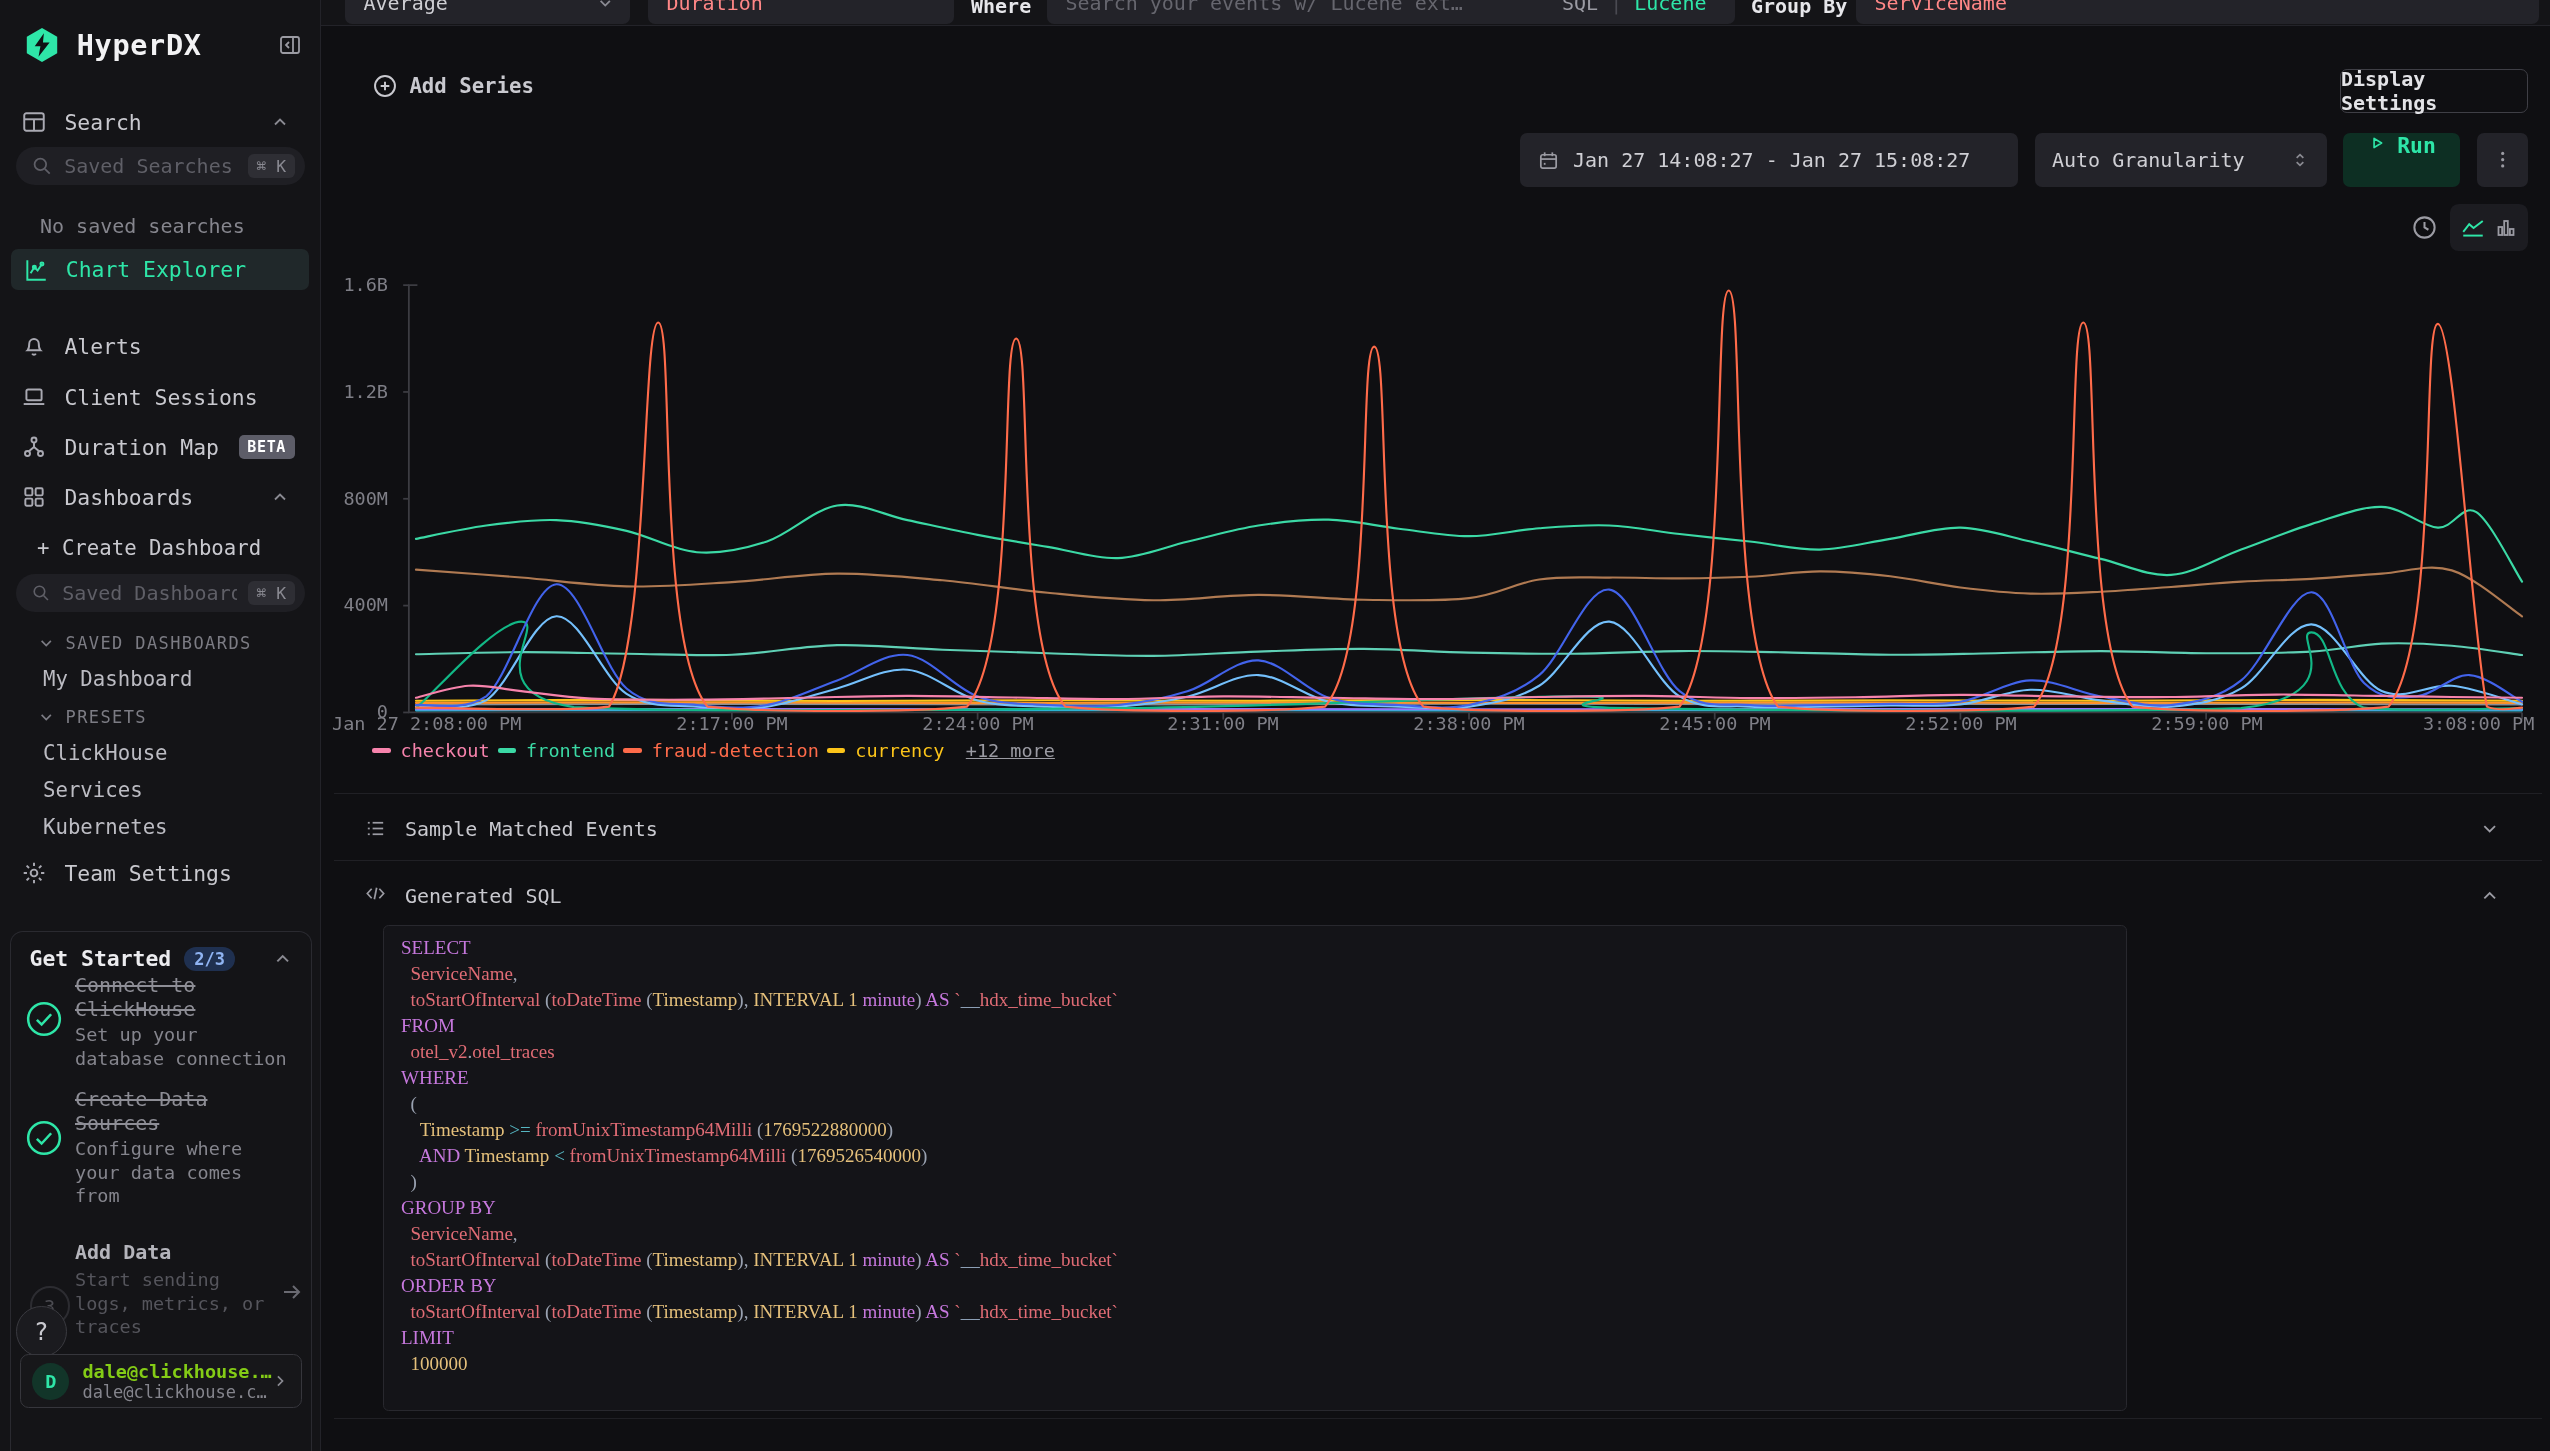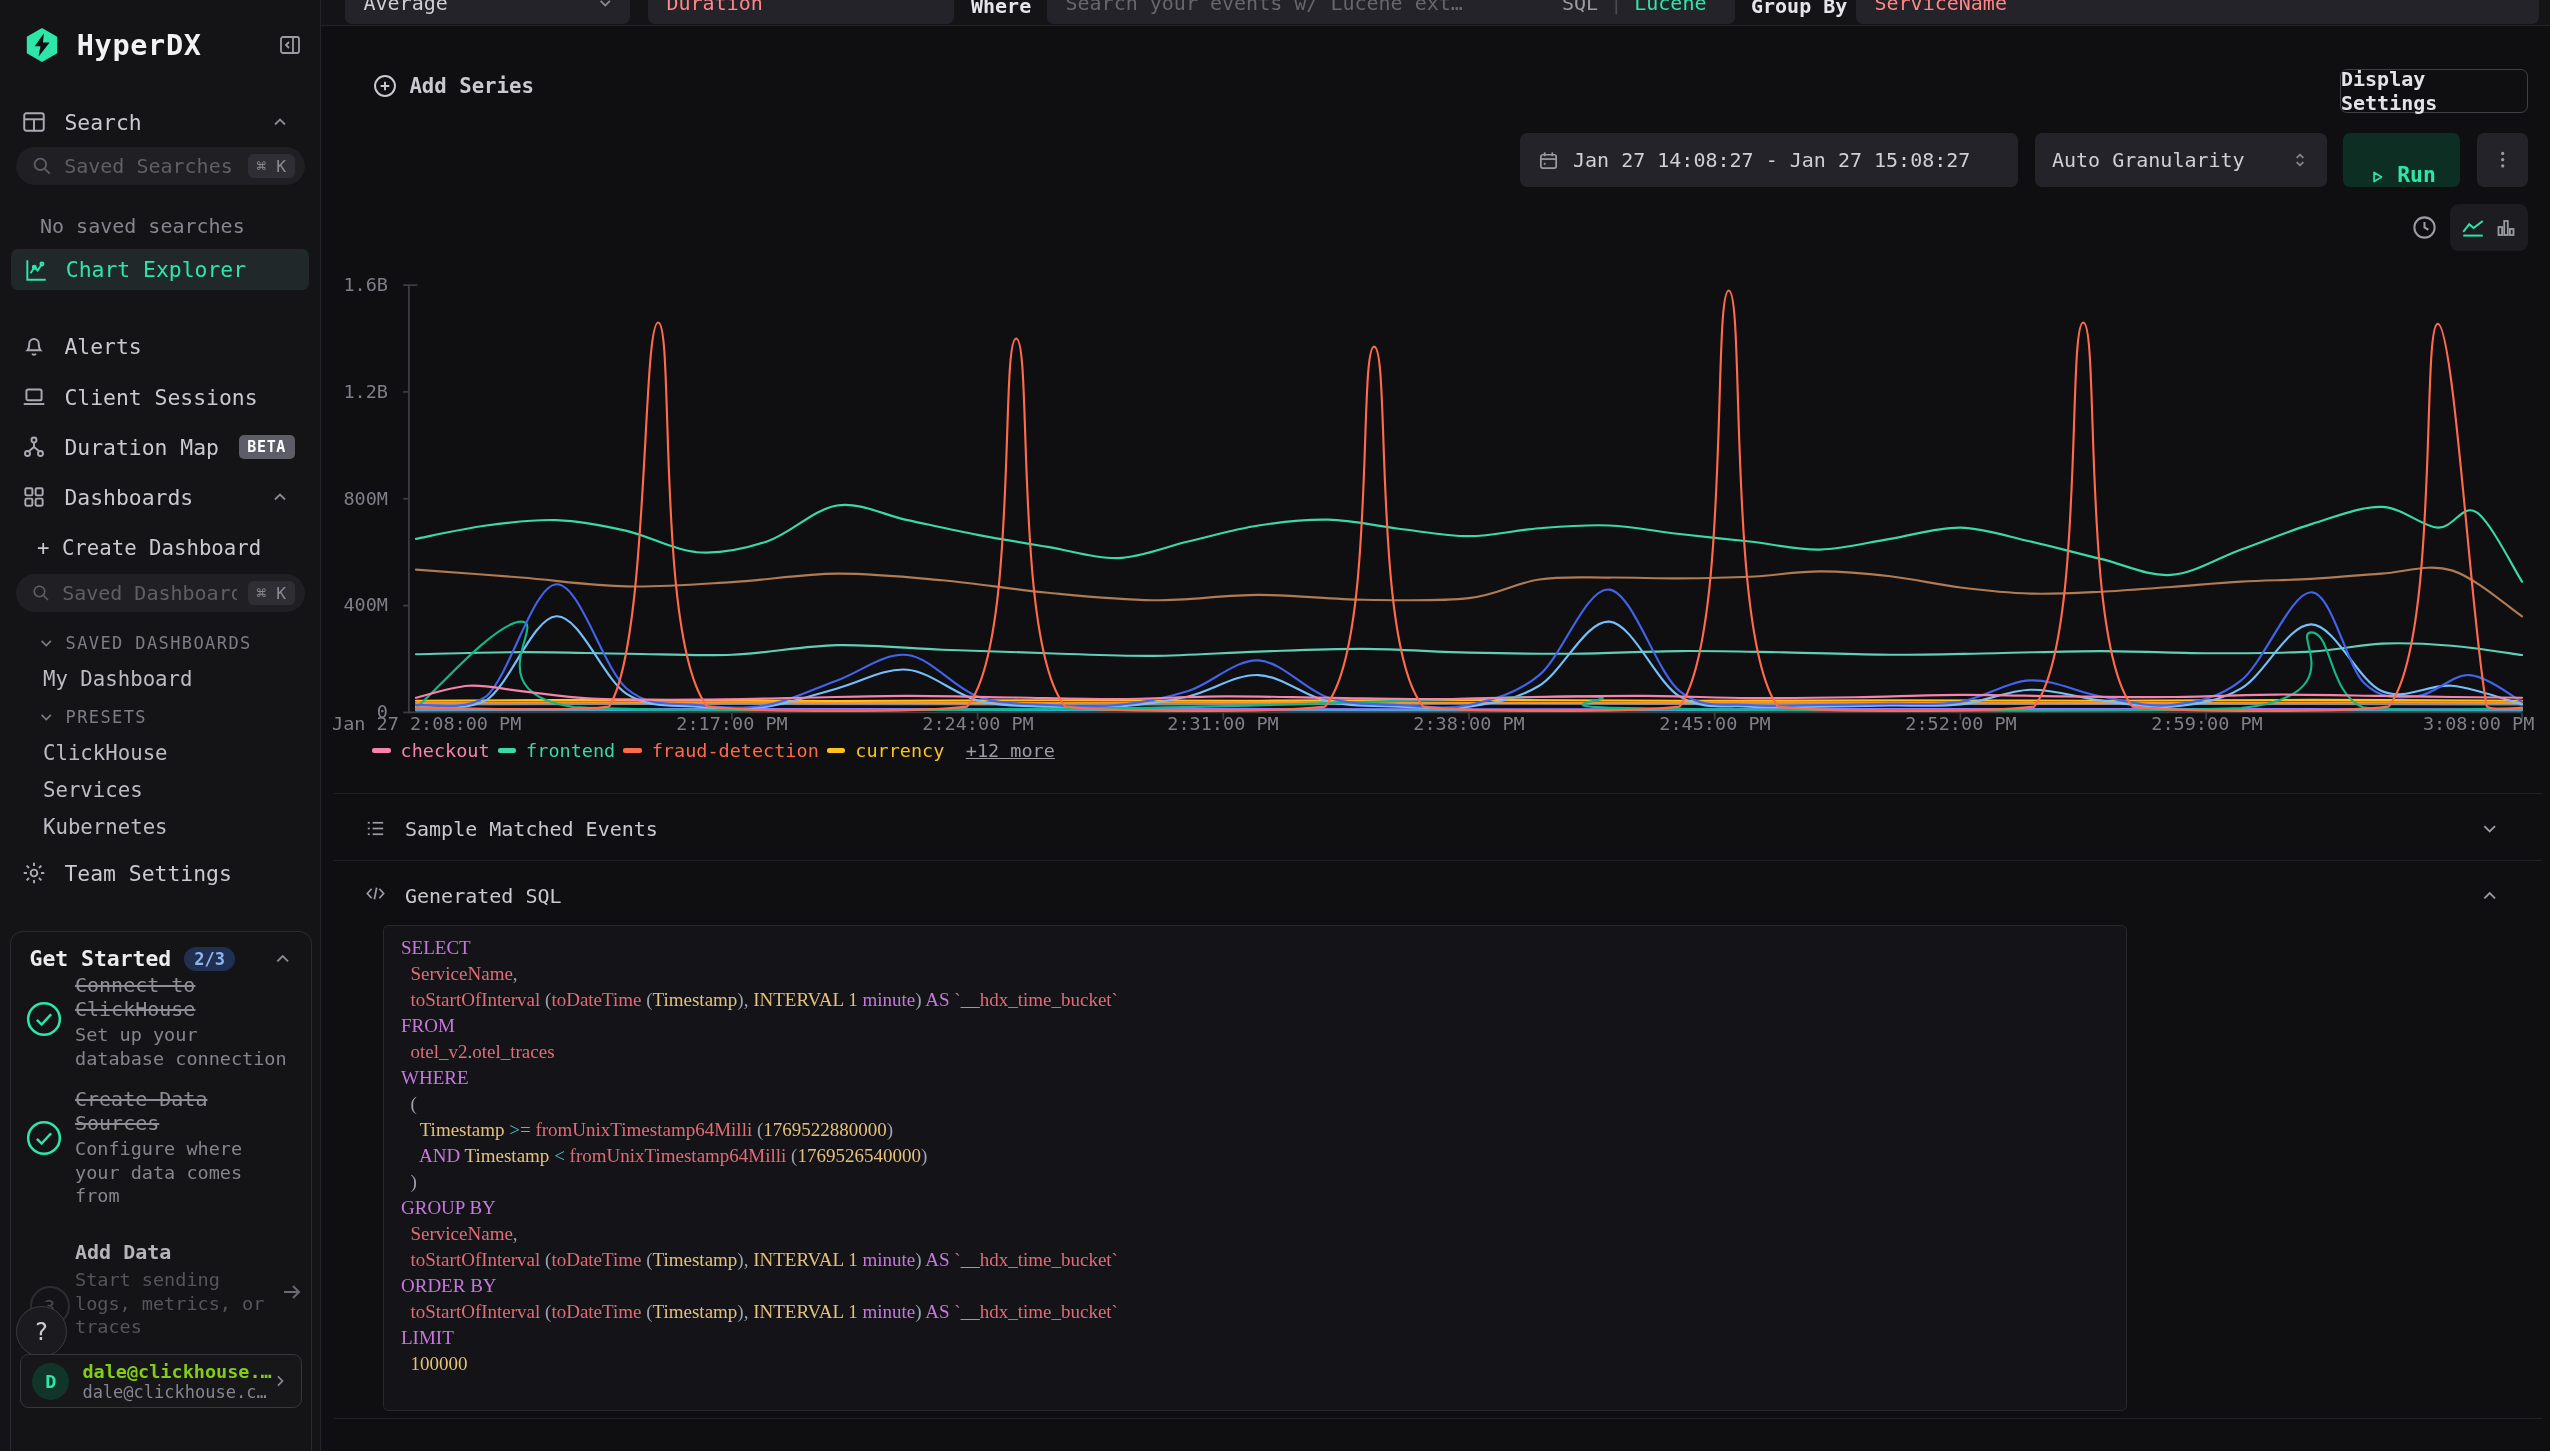--- a/index.html
+++ b/index.html
@@ -77,21 +77,21 @@
 
   
   #main-bg { position:absolute; left:321px; top:26px; width:2229px; height:1426px; background:#0f0f12; }
   .btn-ghost { position:absolute; display:flex; align-items:center; justify-content:center;
                border:1.4px solid #3f3f46; border-radius:7.1px; color:#e3e3e7; font-weight:bold; font-size:20px; }
   .ctl-box { position:absolute; height:54px; background:#232329; border-radius:7.1px; display:flex;
              align-items:center; gap:13px; padding:0 17px; font-size:20px; color:#cfcfd4; }
   #add-series { position:absolute; left:372px; top:73px; display:flex; align-items:center; gap:11.4px;
                 font-size:20.7px; font-weight:bold; color:#c9c9cf; }
   #run-btn { position:absolute; left:2343px; top:133px; width:117px; height:54px; background:#0d2f23;
-             border-radius:7.1px; display:flex; align-items:flex-end; justify-content:center; gap:10px;
+             border-radius:7.1px; display:flex; align-items:flex-start; justify-content:center; gap:10px;
              color:#2ee6a8; font-size:21.4px; font-weight:bold; }
   #chart-toggle { position:absolute; left:2450px; top:204px; width:78px; height:47px; background:#1c1c21;
                   border-radius:8.6px; display:flex; align-items:center; justify-content:center; gap:8.6px; }
   .divider { position:absolute; left:334px; width:2208px; height:1.4px; background:#202025; }
   .sec-row-txt { position:absolute; left:405px; font-size:20px; color:#c9c9cf; }
   .sec-ic { position:absolute; left:364px; width:23px; height:23px; color:#9b9ba3; }
   .sec-chev { position:absolute; left:2479px; width:21.4px; height:21.4px; color:#9b9ba3; }
 
   
   .ylab { position:absolute; width:388px; text-align:right; font-size:18.5px; color:#7f7f87; left:0; }

